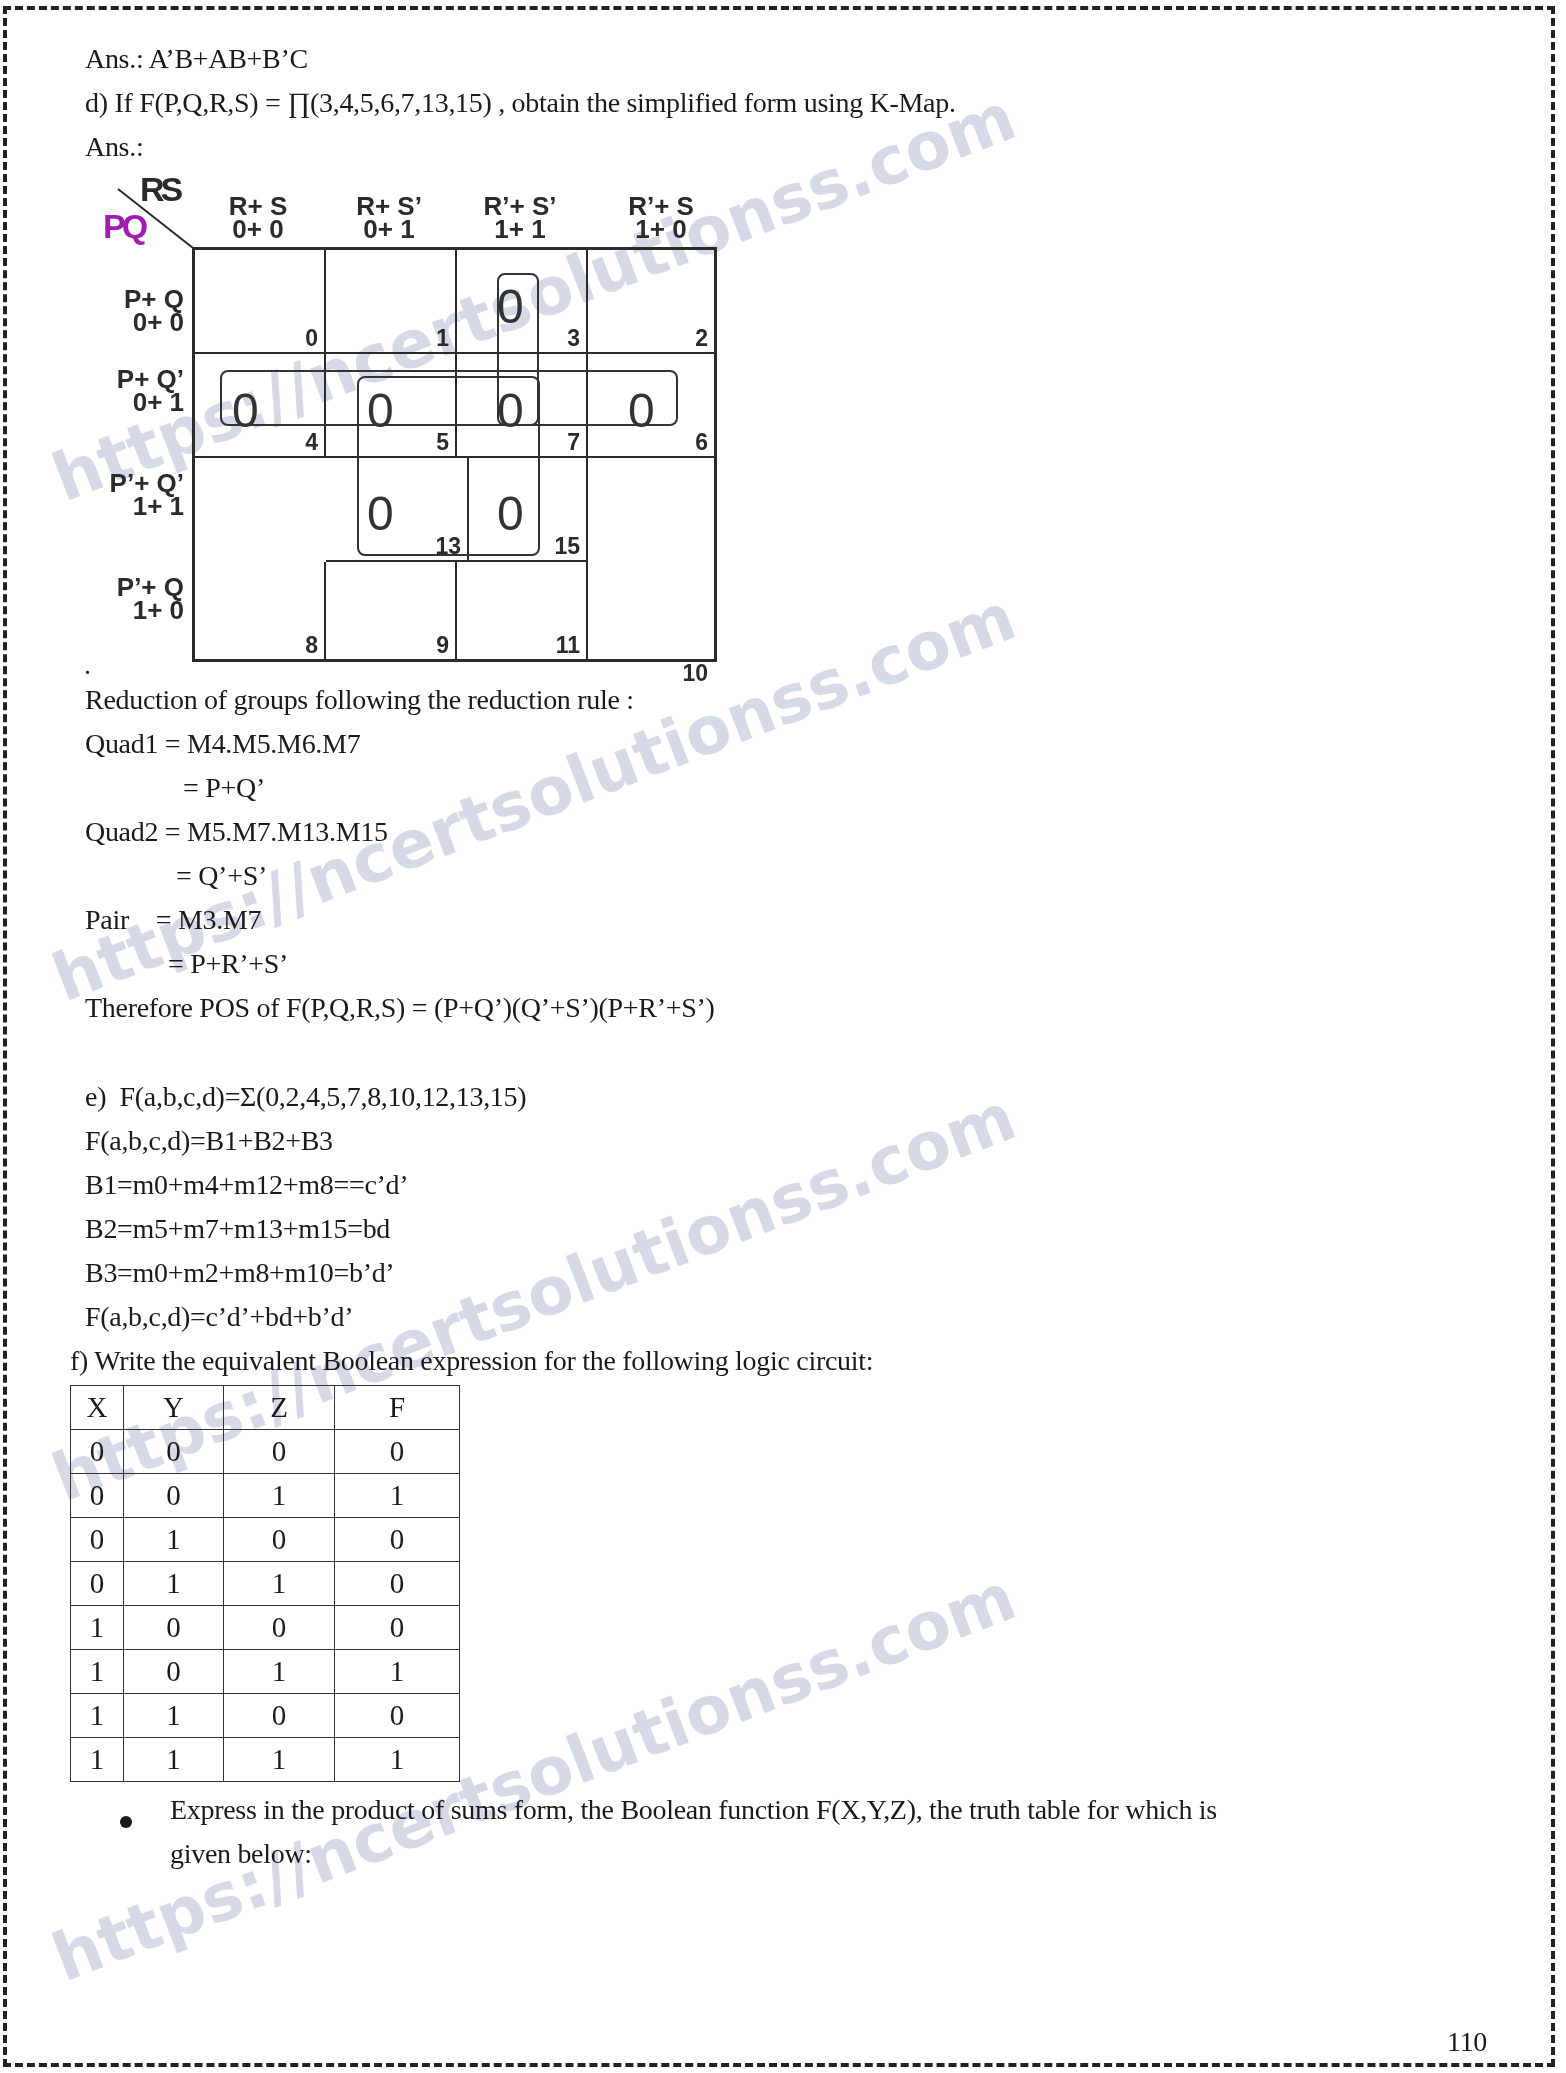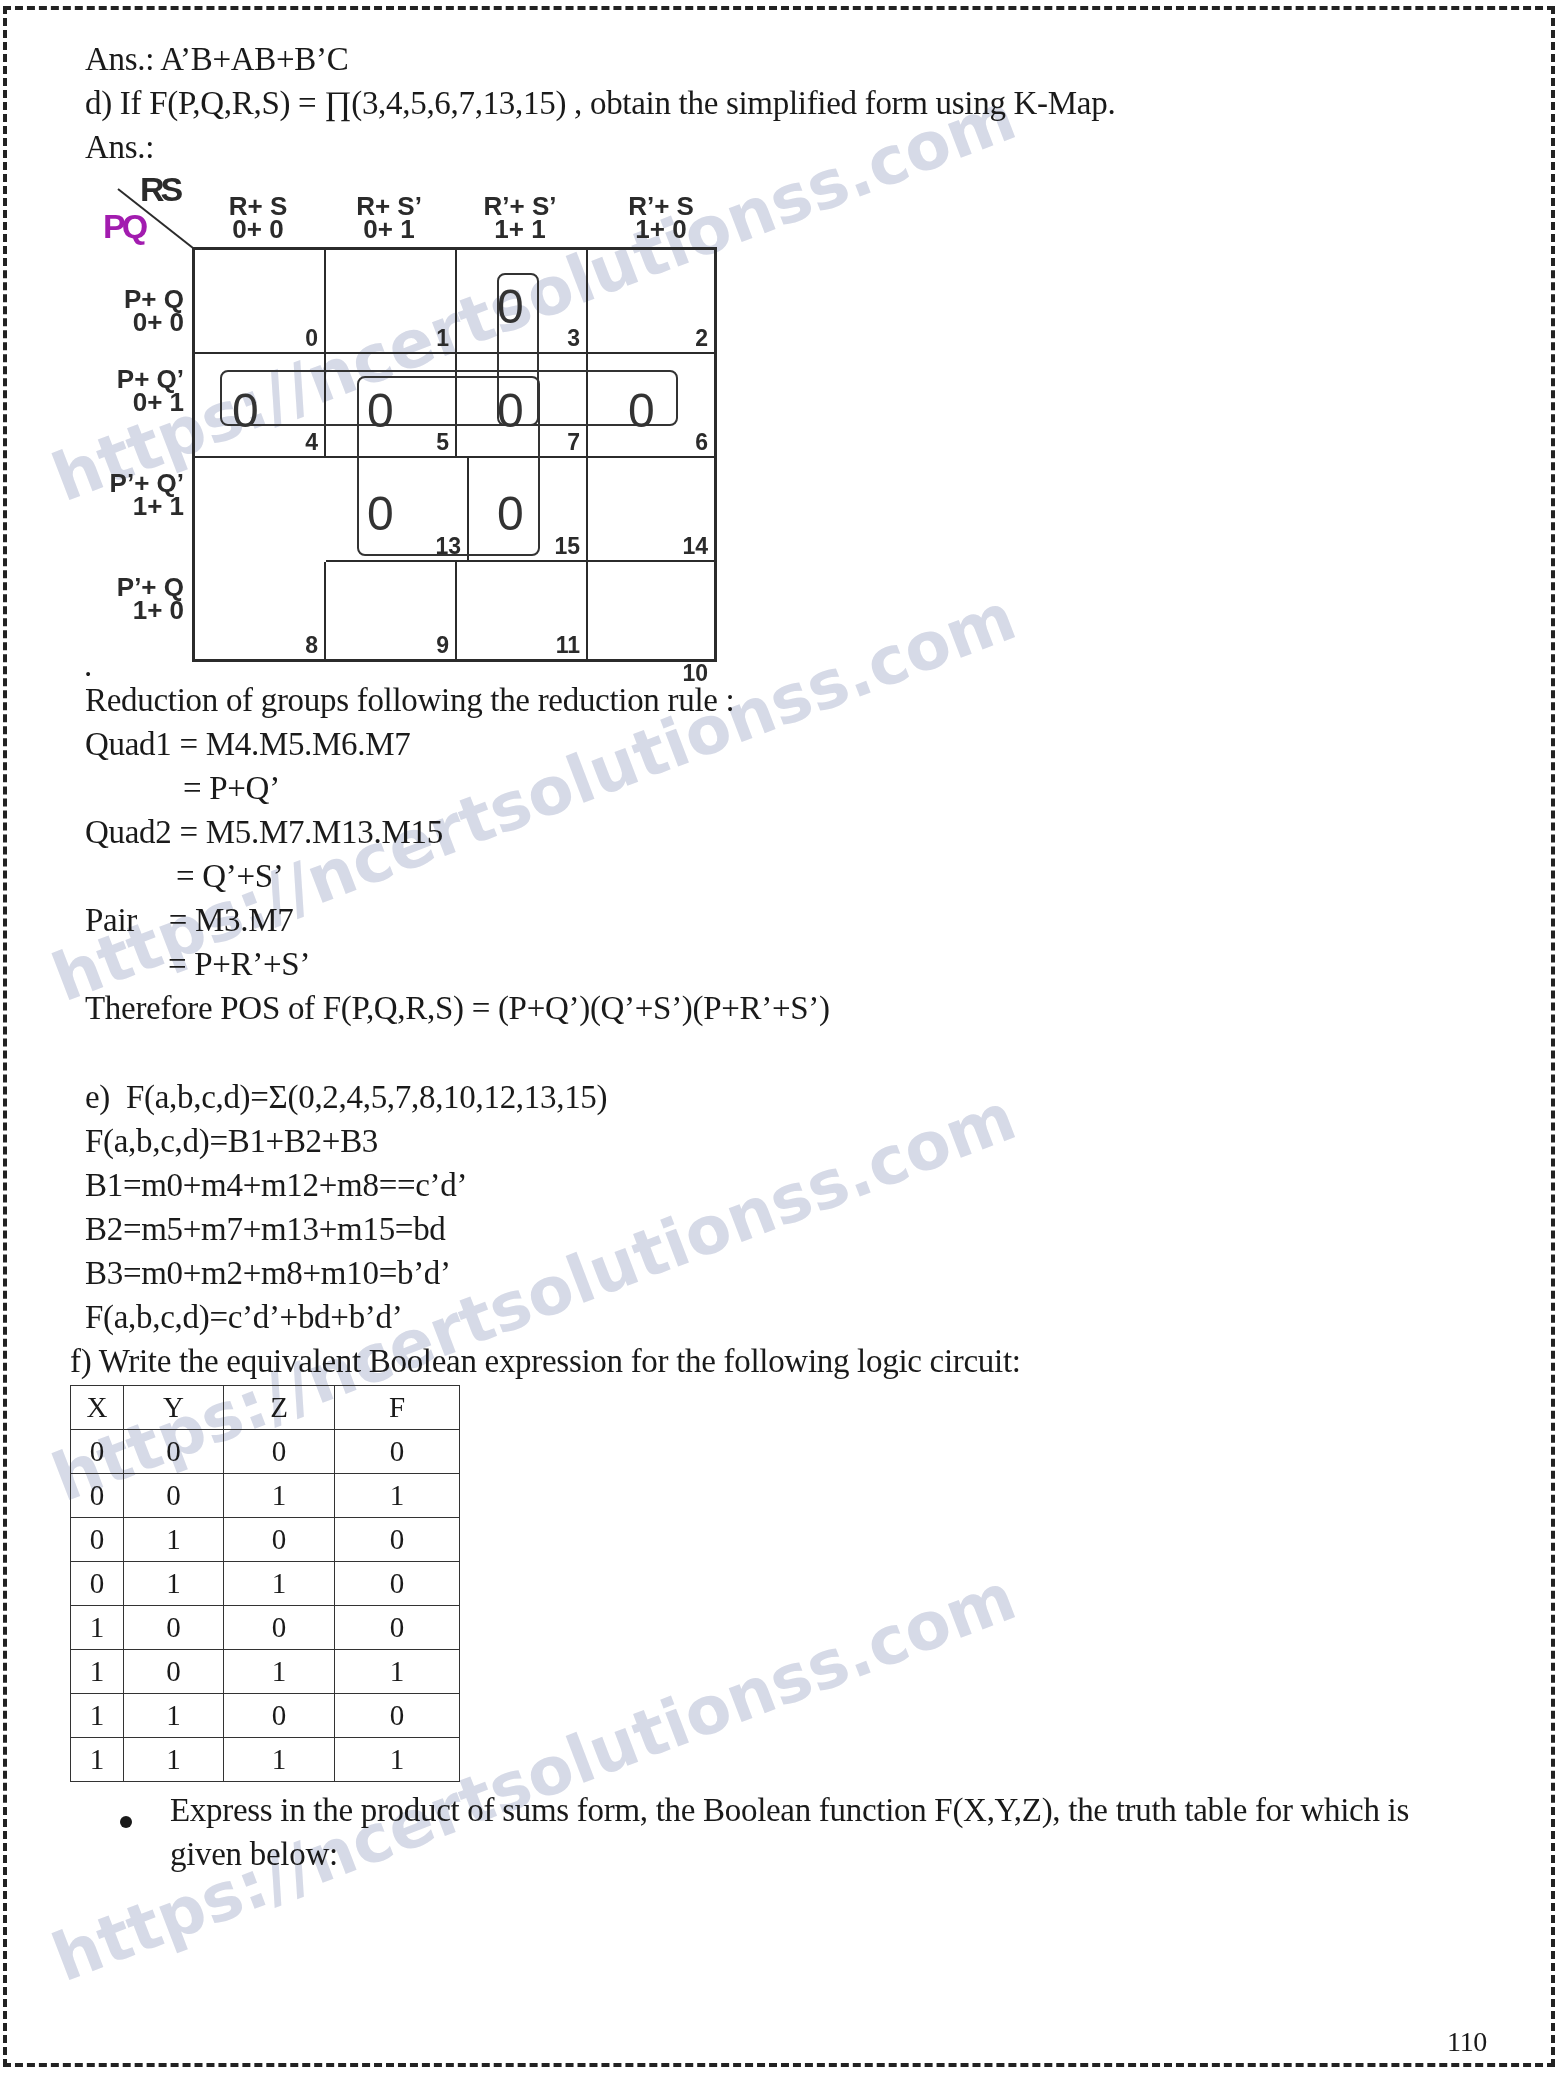--- a/index.html
+++ b/index.html
@@ -1,20 +1,20 @@
 <!DOCTYPE html>
 <html><head>
 <meta charset="utf-8">
 <style>
   html, body { margin:0; padding:0; background:#ffffff; }
   body { width:1566px; height:2073px; position:relative; overflow:hidden;
          font-family:"Liberation Serif","DejaVu Serif",serif; color:#1a1a1a; }
   .page-border { position:absolute; left:3px; top:6px; width:1552px; height:2061px;
                  border:4px dashed #222; box-sizing:border-box; }
-  .line { position:absolute; font-size:33px; line-height:34px; white-space:pre; letter-spacing:-0.3px; }
+  .line { position:absolute; font-size:28px; line-height:34px; white-space:pre; letter-spacing:-0.3px; }
   .kmap-font { font-family:"Liberation Sans","DejaVu Sans",sans-serif; font-weight:bold; }
   .kmap { position:absolute; left:192px; top:247px; width:525px; height:415px; box-sizing:border-box;
           border:3px solid #2b2b2b; }
   .kcell { position:absolute; box-sizing:border-box; border-right:2px solid #2b2b2b; border-bottom:2px solid #2b2b2b; }
   .kidx { position:absolute; right:6px; bottom:0px; font-size:23px; color:#2b2b2b; }
   .kval { position:absolute; font-size:48px; font-family:"Liberation Sans","DejaVu Sans",sans-serif; color:#333; line-height:48px; }
   .colhdr { position:absolute; font-size:26px; line-height:23px; text-align:center; color:#2b2b2b; width:110px; }
   .rowhdr { position:absolute; font-size:26px; line-height:23px; text-align:right; color:#2b2b2b; width:100px; }
   .grp { position:absolute; border:2px solid #333; border-radius:8px; box-sizing:border-box; }
   table.tt { position:absolute; left:70px; top:1385px; border-collapse:collapse; }
@@ -106,23 +106,20 @@
     <div class="kcell" style="left:393px; top:104px; width:126px; height:104px; border-right:none;">
         <span class="kidx kmap-font">6</span>
       </div>
 
     <div class="kcell" style="left:131px; top:208px; width:143px; height:104px;">
         <span class="kidx kmap-font">13</span>
       </div>
     <div class="kcell" style="left:262px; top:208px; width:131px; height:104px;">
         <span class="kidx kmap-font">15</span>
       </div>
-    <div class="kcell" style="left:393px; top:208px; width:126px; height:104px; border-right:none;">
-        <span class="kidx kmap-font">14</span>
-      </div>
 
     <div class="kcell" style="left:0; top:312px; width:131px; height:97px; border-bottom:none;">
         <span class="kidx kmap-font">8</span>
       </div>
     <div class="kcell" style="left:131px; top:312px; width:131px; height:97px; border-bottom:none;">
         <span class="kidx kmap-font">9</span>
       </div>
     <div class="kcell" style="left:262px; top:312px; width:131px; height:97px; border-bottom:none;">
         <span class="kidx kmap-font">11</span>
       </div>

